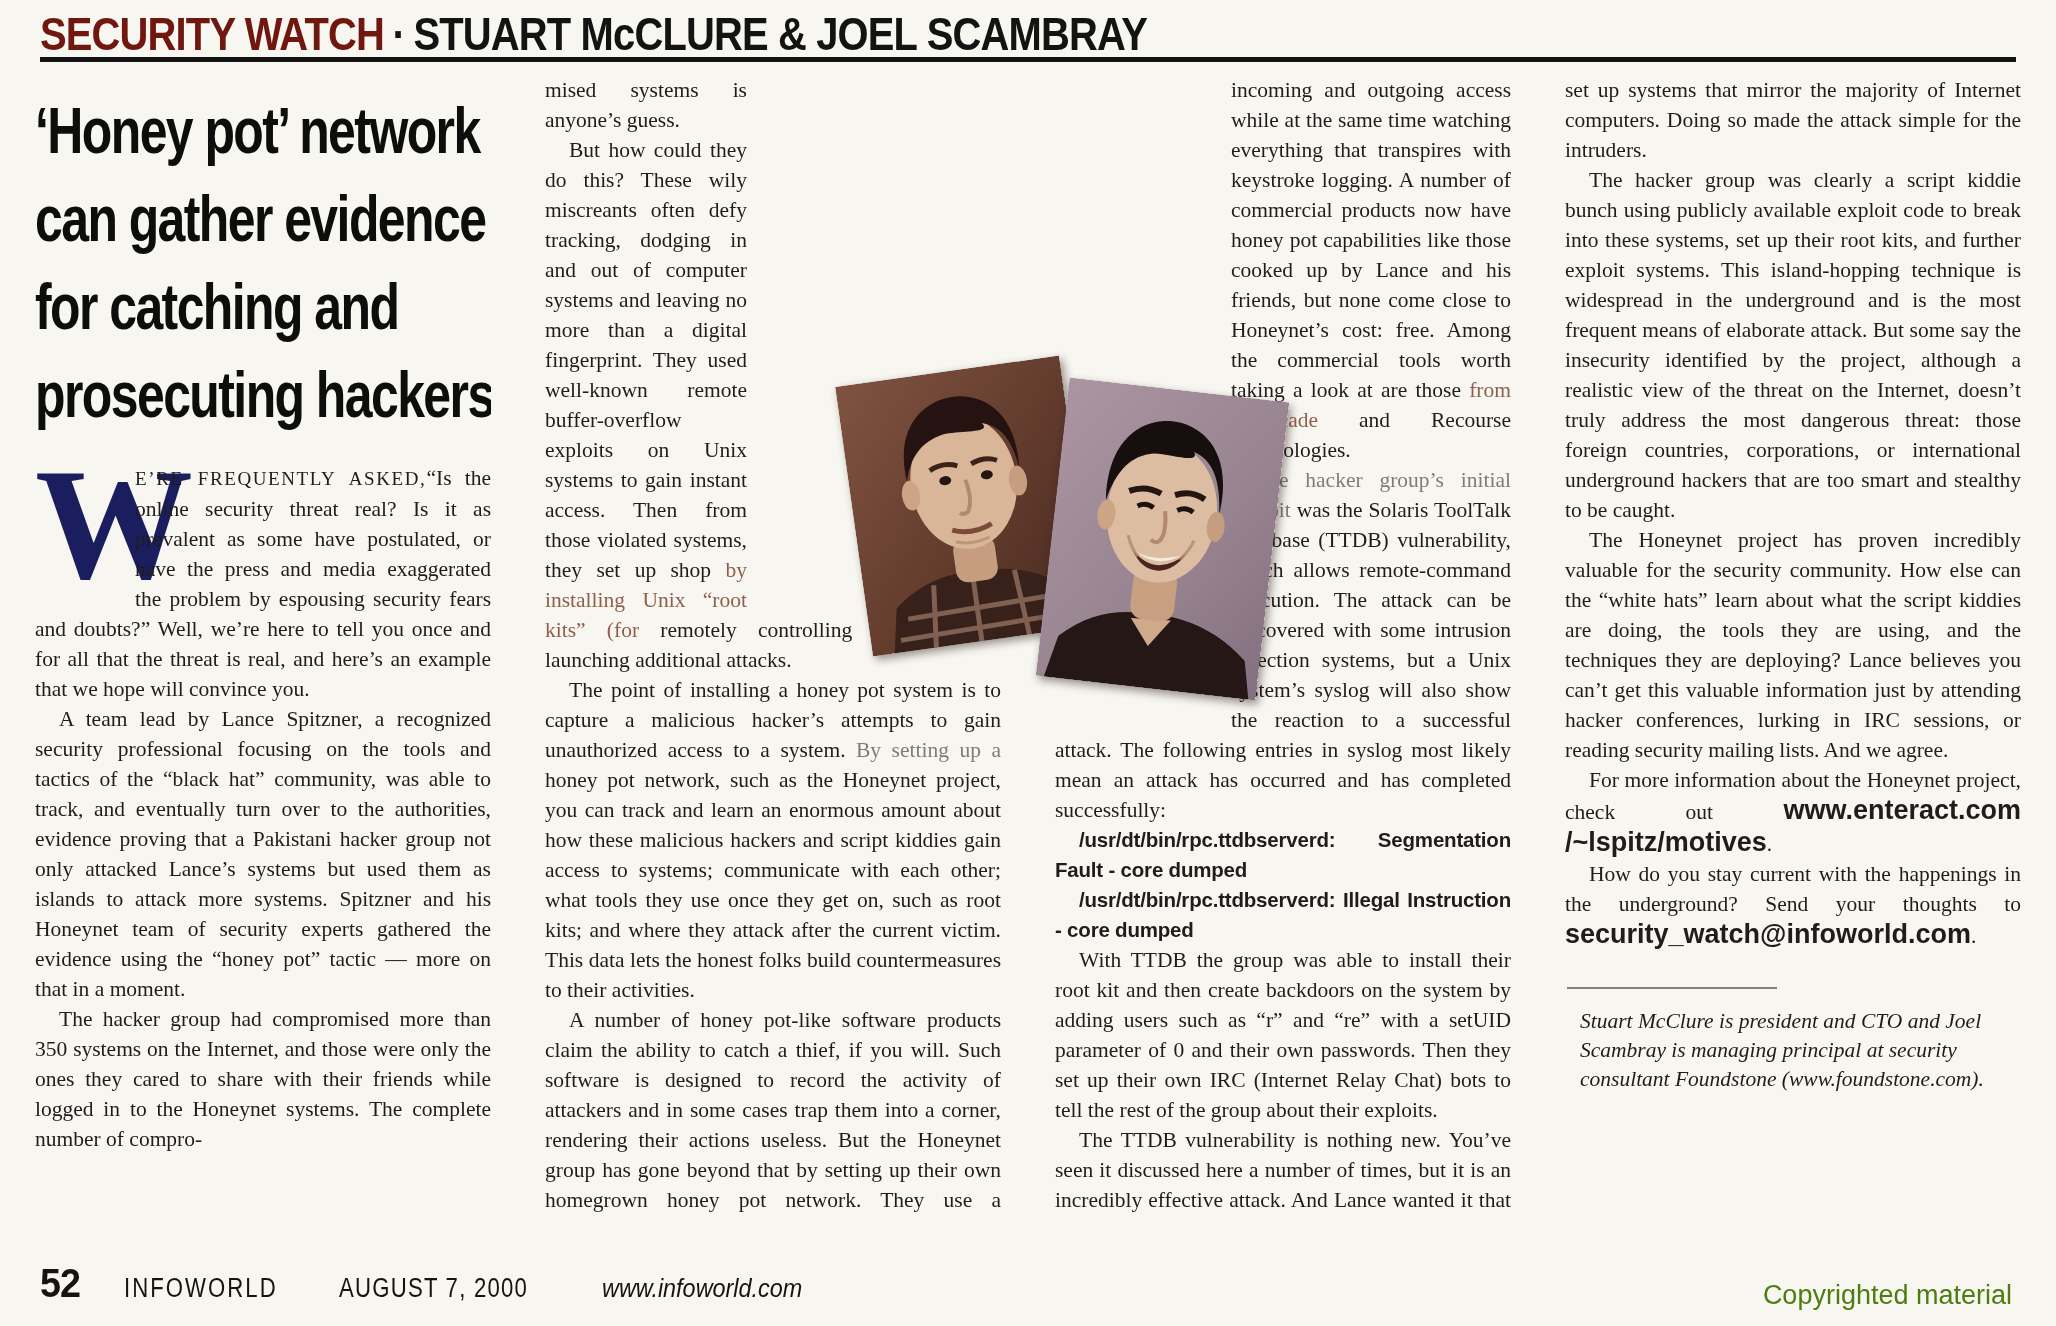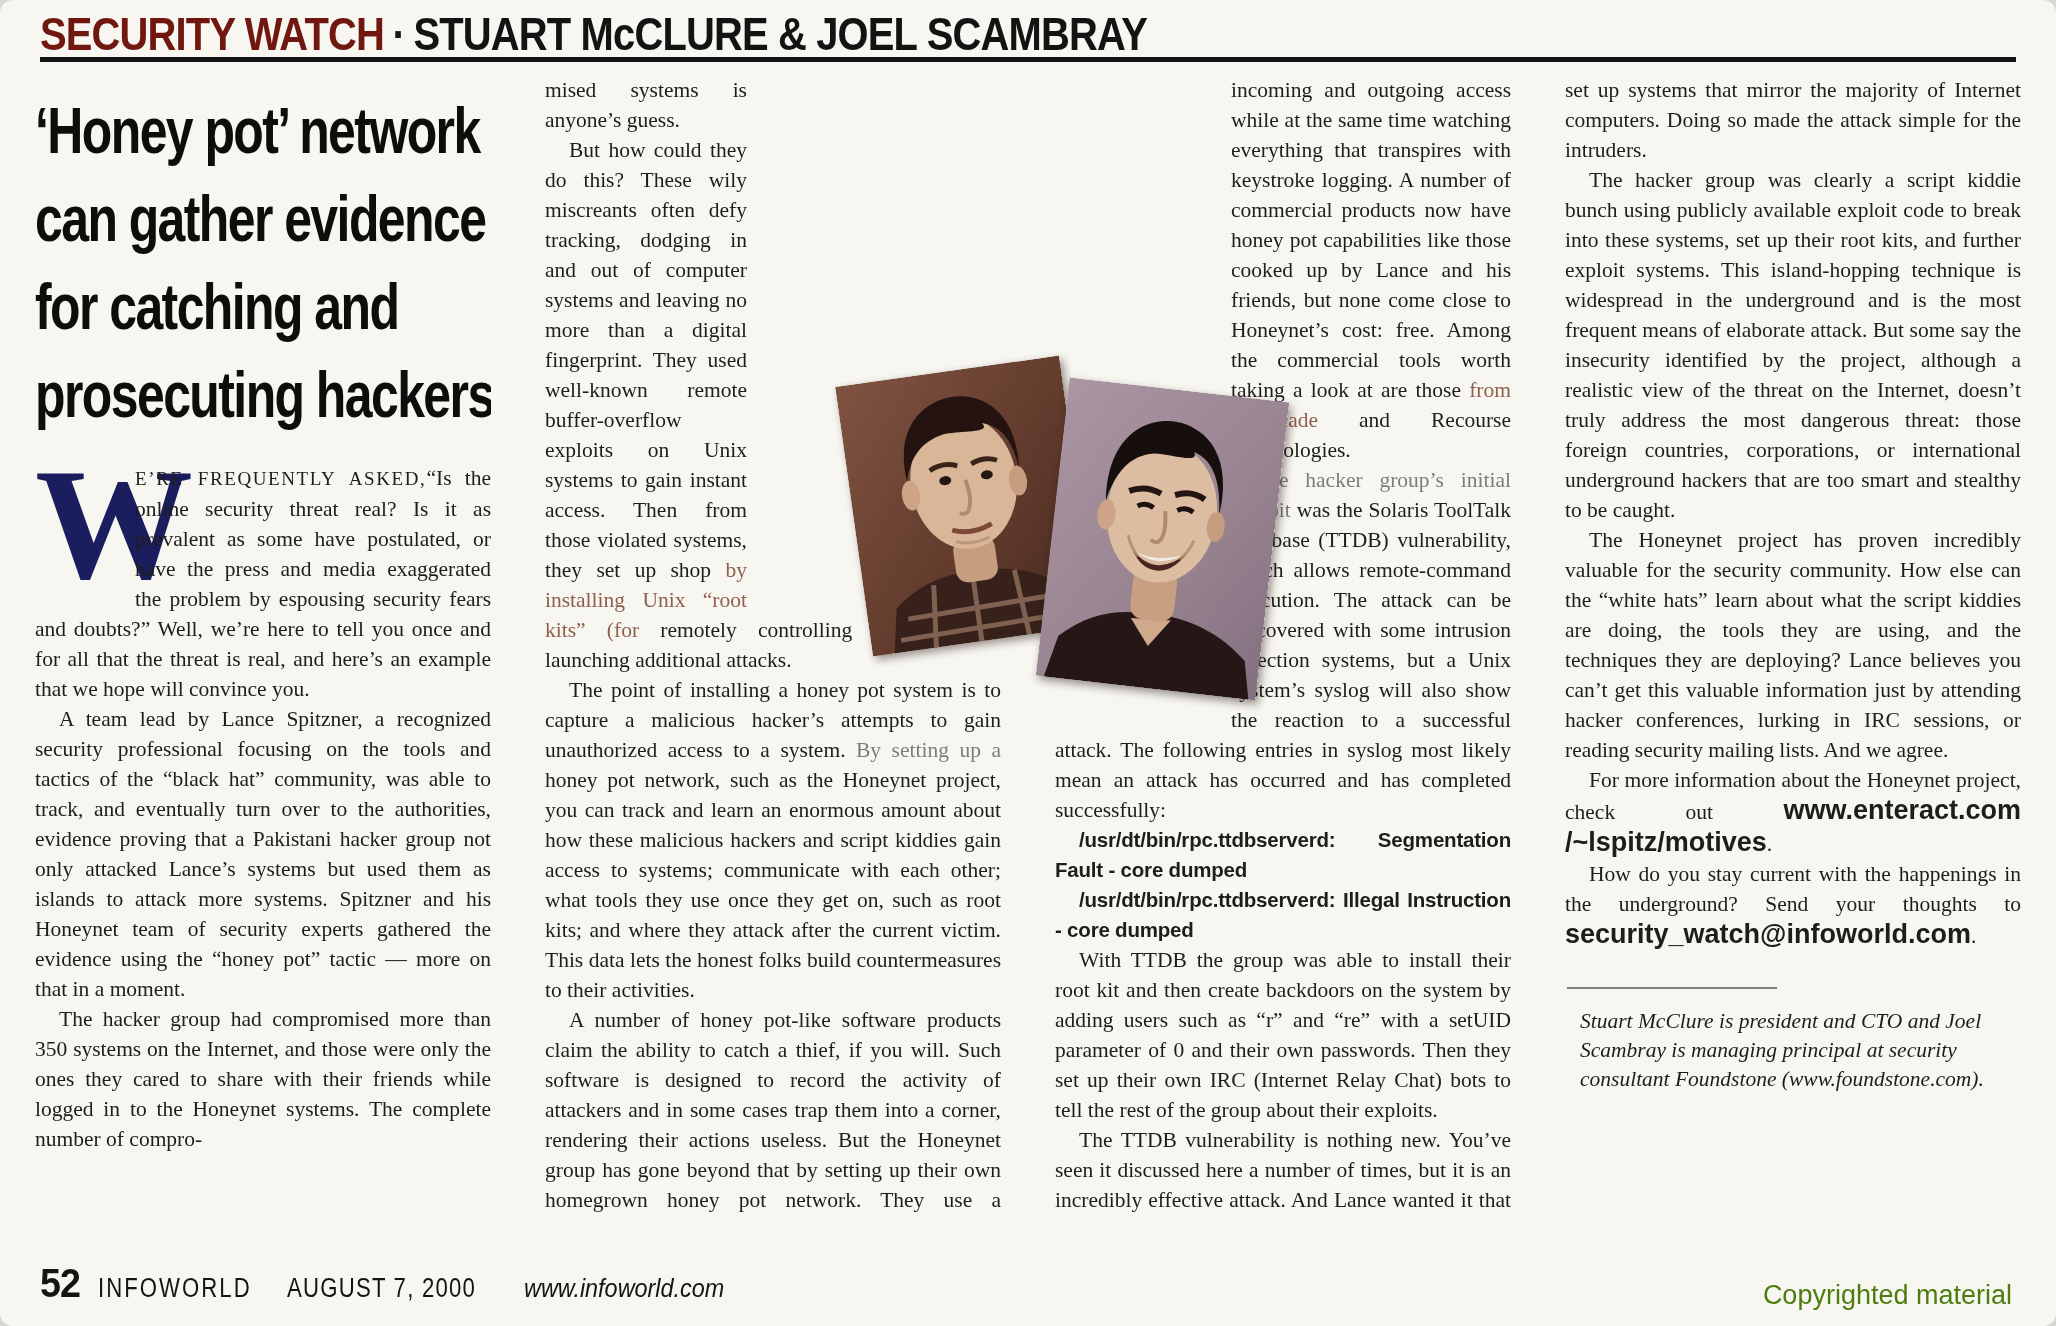--- a/index.html
+++ b/index.html
@@ -1,19 +1,19 @@
 <!DOCTYPE html>
 <html><head>
 <meta charset="utf-8">
 <style>
   html,body { margin:0; padding:0; background:#d8d6d0; }
   .page {
     position:relative; width:2056px; height:1326px;
     background:#f7f6f1; overflow:hidden;
-    font-family:"Liberation Serif", serif; color:#1e1d1b;border-radius:13px;
+    font-family:"Liberation Serif", serif; color:#1e1d1b;
   }
 
   
   .masthead {
     position:absolute; left:40px; top:6px; white-space:nowrap;
     font-family:"Liberation Sans", sans-serif; font-weight:800;
     font-size:47px; letter-spacing:-1px;
     transform:scaleX(0.85); transform-origin:0 0;
   }
   .masthead .kicker { color:#701710; }
@@ -71,21 +71,21 @@
   .photo-right { left:1052px; top:389px; width:221px; height:300px; transform:rotate(6.5deg); z-index:6; }
 
   
   .bio-rule { width:210px; height:2px; background:#82807c; margin:36px 0 18px 2px; }
   .bio { margin:15px; font-style:italic; text-align:left; line-height:29px; }
 
   
   .footer-left {
     position:absolute; left:40px; top:1260px;
     display:flex; align-items:baseline;
-    font-family:"Liberation Sans", sans-serif; color:#15140f;
+    font-family:"Liberation Sans", sans-serif; color:#15140f;gap:26px;
   }
   .pageno { font-weight:800; font-size:41px; letter-spacing:-1px;
             transform:scaleX(0.92); transform-origin:0 100%; }
   .mag    { font-size:27px; letter-spacing:2.5px; margin-left:14px;
             transform:scaleX(0.82); transform-origin:0 100%; }
   .fdate  { font-size:27px; letter-spacing:1.5px; margin-left:2px;
             transform:scaleX(0.82); transform-origin:0 100%; }
   .fsite  { font-size:26px; font-style:italic; margin-left:6px;
             transform:scaleX(0.9); transform-origin:0 100%; }
   .copyright {

